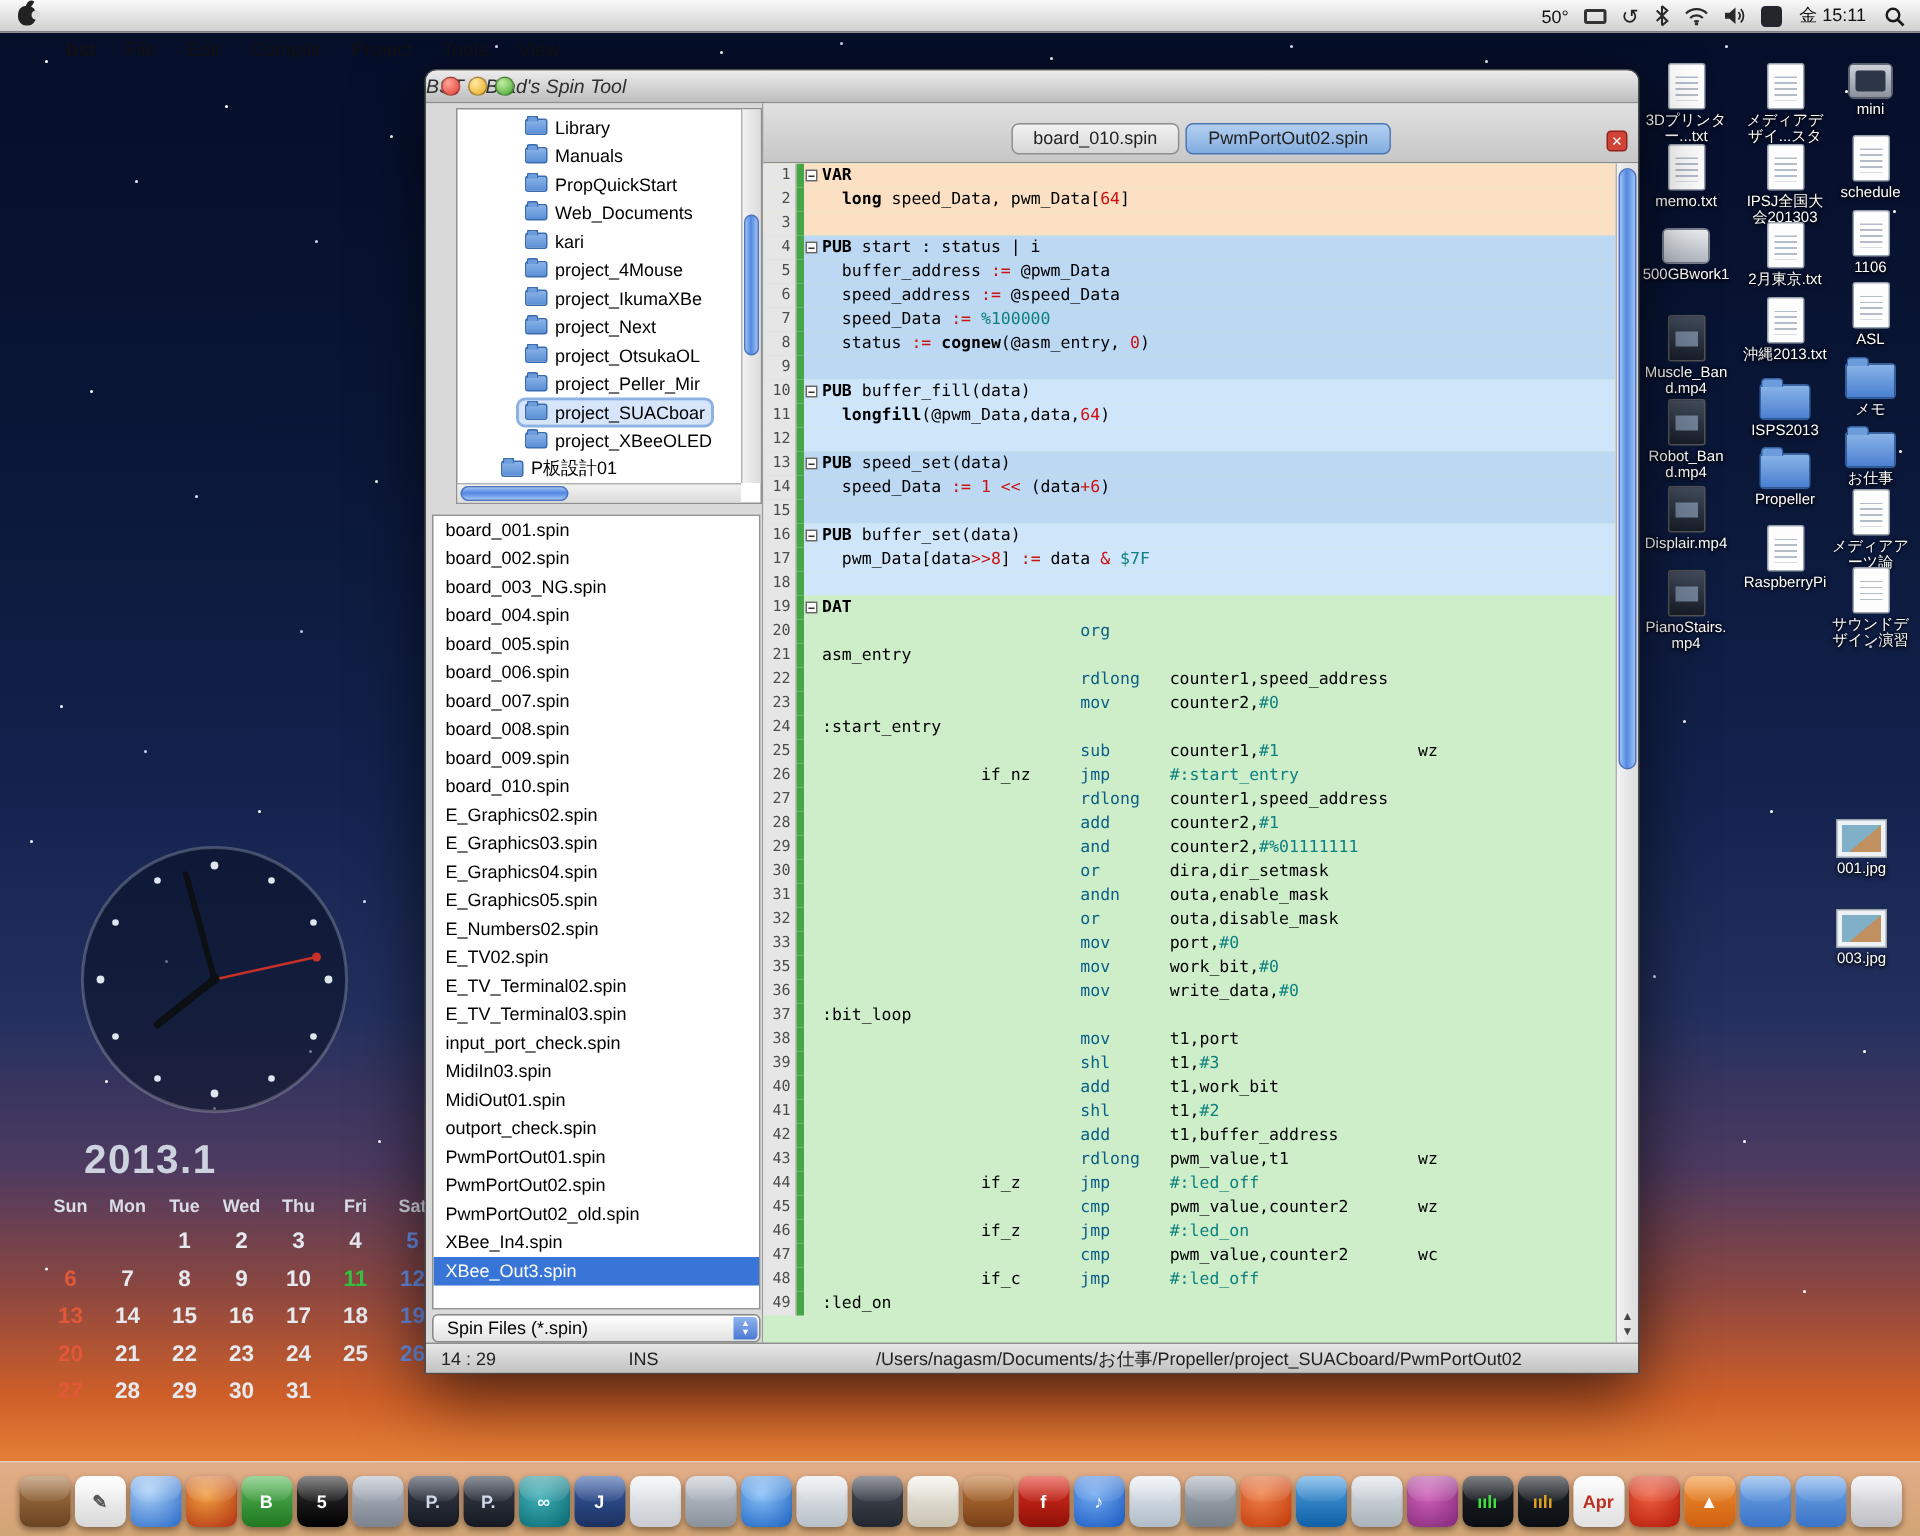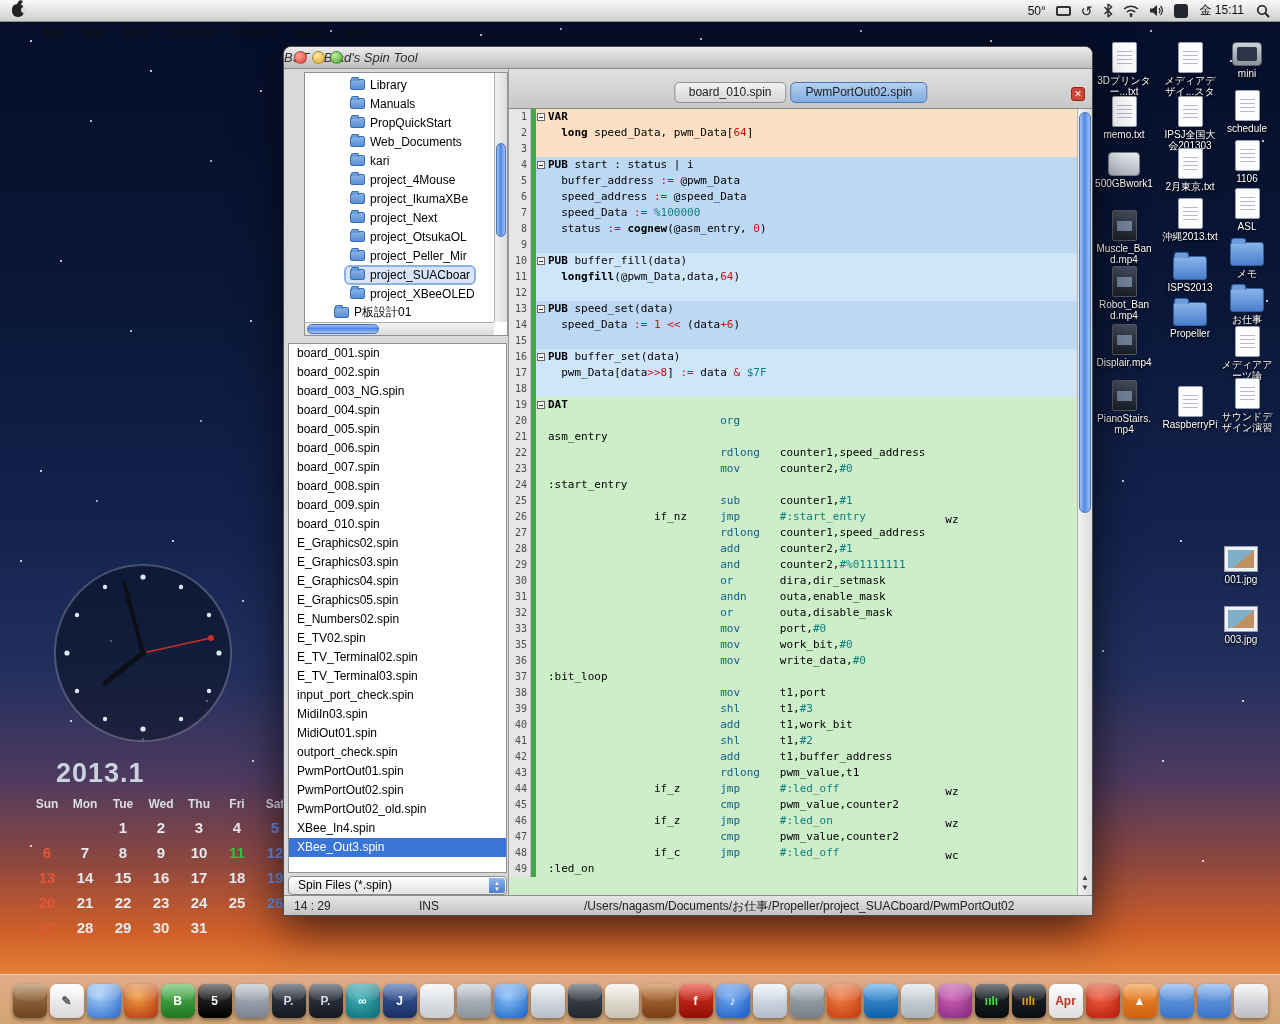--- a/index.html
+++ b/index.html
@@ -130,21 +130,21 @@
   .fold { position:absolute; left:1px; top:4px; width:8px; height:8px; background:#fafafa; border:1px solid #666; }
   .fold::after { content:""; position:absolute; left:1px; right:1px; top:3px; height:1px; background:#333; }
   .sg-kw { font-weight:bold; color:#000; }
   .sg-asm { color:#0a5f87; }
   .sg-lit { color:#0e8080; }
   .sg-num { color:#cc1111; }
   .sg-op { color:#cc1111; }
   .sg-pl { color:#000; }
   .pos { position:absolute; top:0; white-space:pre; }
   .p0 { left:12px; } .p16 { left:calc(12px + 16ch); } .p26 { left:calc(12px + 26ch); }
-  .p35 { left:calc(12px + 35ch); } .p60 { left:calc(12px + 60ch);margin-top:19px; }
+  .p35 { left:calc(12px + 35ch); } .p60 { left:calc(12px + 60ch); }
   .ed-vsb { right:0; top:0; bottom:0; width:15px; }
   .ed-vsb .thumb { left:1px; right:1px; top:3px; height:51%; }
   .ed-arrows { position:absolute; left:0; right:0; bottom:2px; text-align:center; font-size:8px; line-height:10px; color:#444; }
 
   .statusbar { position:absolute; left:0; right:0; bottom:0; height:20px;
     background:linear-gradient(#e6e6e6,#c3c3c3); border-top:1px solid #8e8e8e; font-size:12px; color:#222; }
   .sb-cursor { position:absolute; left:10px; line-height:20px; }
   .sb-mode { position:absolute; left:135px; line-height:20px; }
   .sb-path { position:absolute; left:300px; right:5px; line-height:20px; white-space:nowrap; overflow:hidden; }
 
@@ -284,21 +284,21 @@
         <div class="dicon-label">沖縄2013.txt</div>
       </div>
       <div class="dicon" style="left: 1161px; top: 250px;">
         <div class="dicon-img t-folder"></div>
         <div class="dicon-label">ISPS2013</div>
       </div>
       <div class="dicon" style="left: 1161px; top: 296px;">
         <div class="dicon-img t-folder"></div>
         <div class="dicon-label">Propeller</div>
       </div>
-      <div class="dicon" style="left: 1161px; top: 350px; margin-top: 36px;">
+      <div class="dicon" style="left: 1161px; top: 350px;">
         <div class="dicon-img t-txt"></div>
         <div class="dicon-label">RaspberryPi</div>
       </div>
       <div class="dicon" style="left: 1218px; top: 38px;">
         <div class="dicon-img t-display"></div>
         <div class="dicon-label">mini</div>
       </div>
       <div class="dicon" style="left: 1218px; top: 90px;">
         <div class="dicon-img t-txt"></div>
         <div class="dicon-label">schedule</div>

